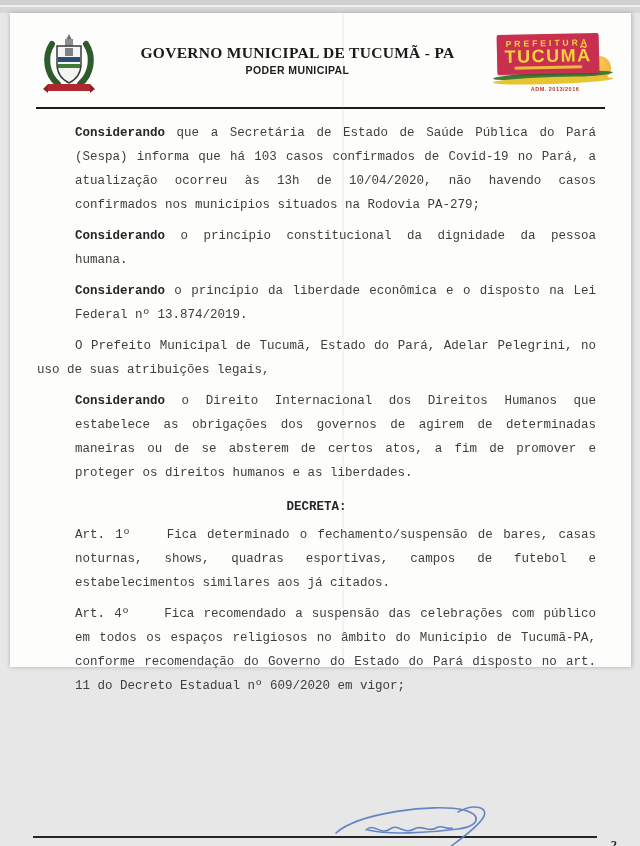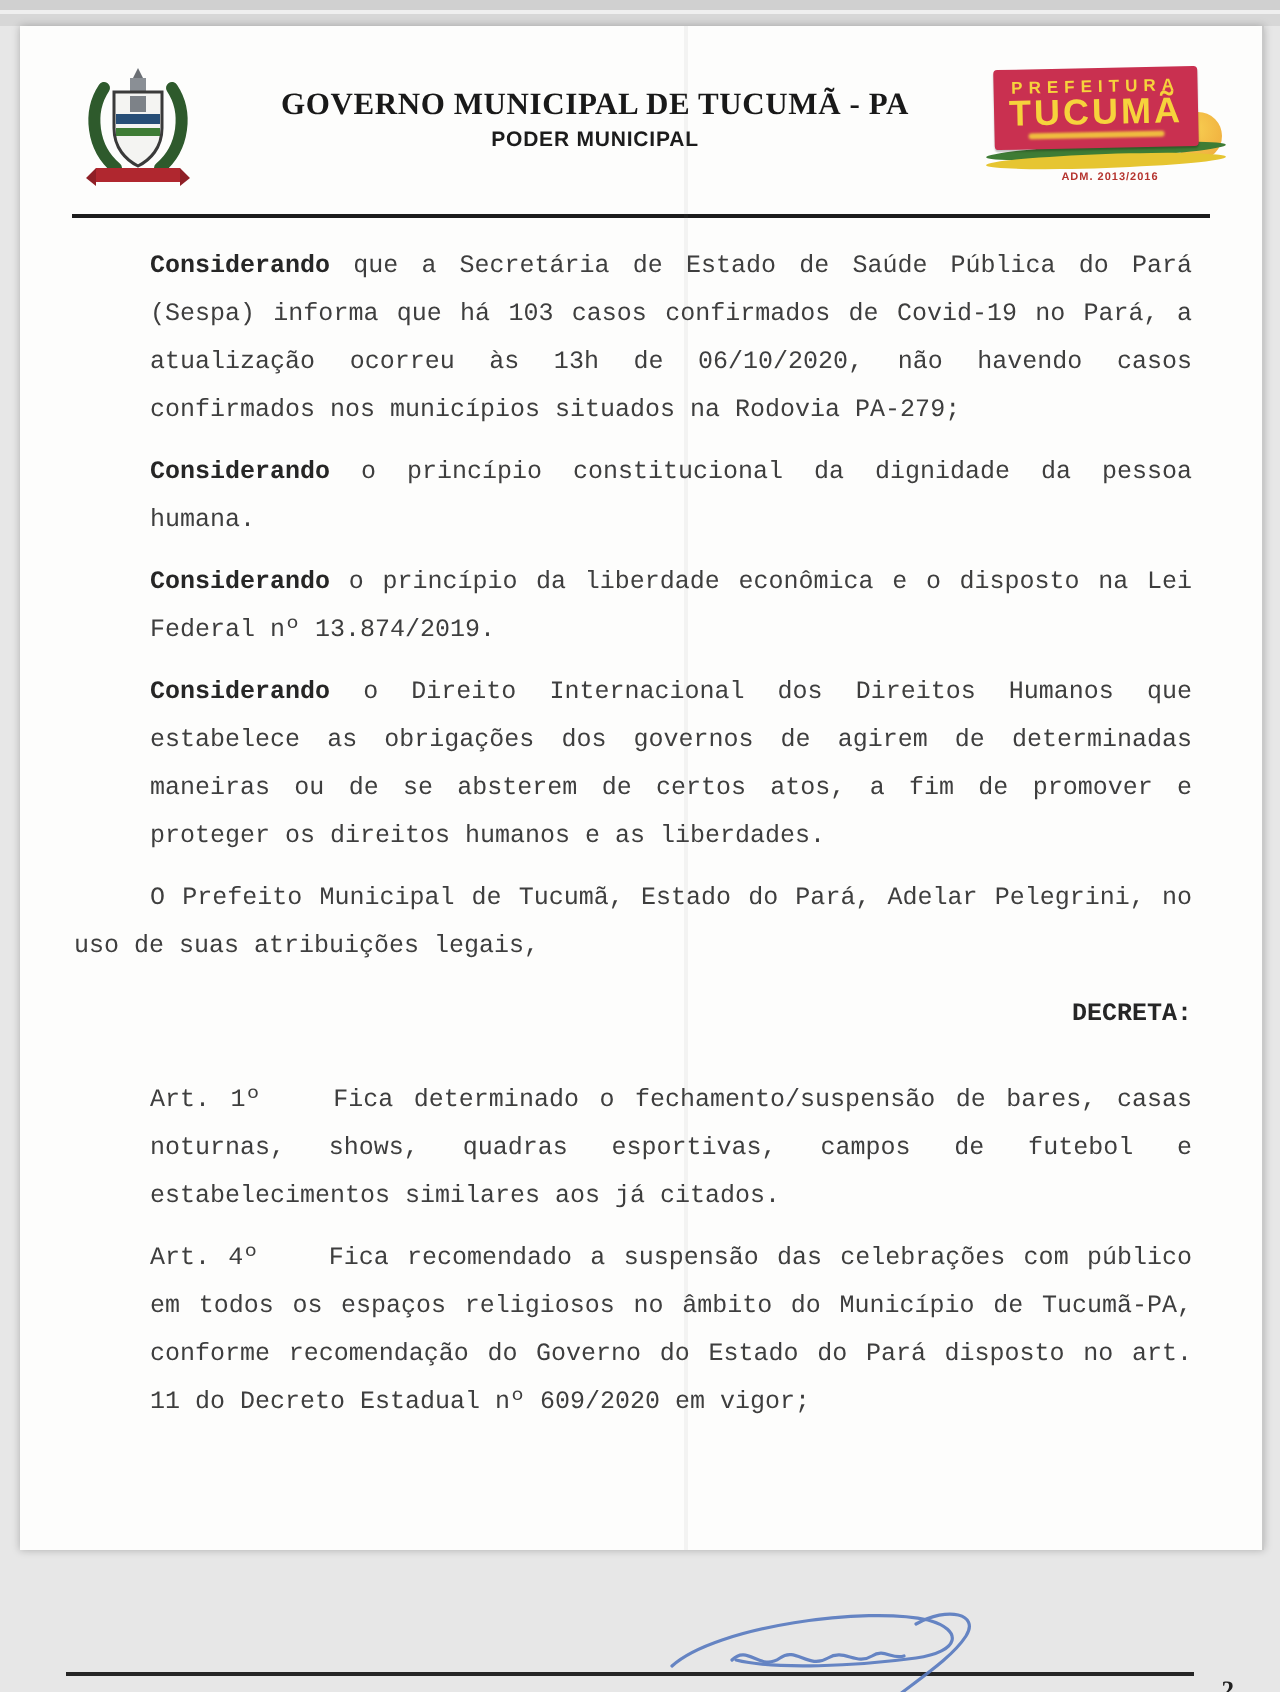--- a/index.html
+++ b/index.html
@@ -6,21 +6,21 @@
   body{
     width:640px;height:846px;overflow:hidden;
     background:#e7e7e7;
     font-family:"Liberation Sans",sans-serif;
   }
   .top-bar1{height:5px;background:#d0d0d0;border-bottom:2px solid #efefef;}
   .top-bar2{height:6px;background:#d7d7d7;}
   .page{
     position:relative;
     margin-left:10px;
-    width:621px;height:762px;
+    width:621px;height:654px;
     background:#fdfdfc;
     box-shadow:0 0 4px rgba(0,0,0,.25);
     border-right:1px solid #c9c9c9;
   }
   .crease{
     position:absolute;left:332px;top:0;bottom:0;width:2px;
     background:rgba(110,110,110,.07);
   }
   
   .hdr{
@@ -69,21 +69,21 @@
   .content{
     margin-top:12px;padding:0 35px 0 27px;
     font-family:"Liberation Mono","DejaVu Sans Mono",monospace;
     font-size:12.5px;line-height:24px;color:#3e3e3e;
     text-align:justify;
   }
   .para{margin:0 0 7px 0;}
   .indent{margin-left:38px;}
   .lead{font-weight:bold;color:#262626;}
   .preamble{text-indent:38px;}
-  .decreta{font-weight:bold;color:#262626;margin:10px 0 19px 0;text-align:right;}
+  .decreta{font-weight:bold;color:#262626;margin:10px 0 4px 0;text-align:center;}
   .artnum{margin-right:26px;}
   
   .footer-rule{
     position:absolute;left:23px;top:823px;width:564px;height:2px;background:#262626;
   }
   .signature{position:absolute;left:320px;top:786px;}
   .pagenum{
     position:absolute;right:14px;top:825px;
     font-family:"Liberation Serif",serif;font-weight:bold;
     font-size:12.5px;color:#222;
@@ -131,36 +131,36 @@
         </div>
         <div class="adm">ADM. 2013/2016</div>
       </div>
     </header>
 
     <div class="rule"></div>
 
     <main class="content">
       <p class="para indent">
         <span class="lead">Considerando</span>
-        <span>que a Secretária de Estado de Saúde Pública do Pará (Sespa) informa que há 103 casos confirmados de Covid-19 no Pará, a atualização ocorreu às 13h de 06/10/2020, não havendo casos confirmados nos municípios situados na Rodovia PA-279;</span>
+        <span>que a Secretária de Estado de Saúde Pública do Pará (Sespa) informa que há 103 casos confirmados de Covid-19 no Pará, a atualização ocorreu às 13h de 10/04/2020, não havendo casos confirmados nos municípios situados na Rodovia PA-279;</span>
       </p>
       <p class="para indent">
         <span class="lead">Considerando</span>
         <span>o princípio constitucional da dignidade da pessoa humana.</span>
       </p>
       <p class="para indent">
         <span class="lead">Considerando</span>
         <span>o princípio da liberdade econômica e o disposto na Lei Federal nº 13.874/2019.</span>
       </p>
+      <p class="para preamble">O Prefeito Municipal de Tucumã, Estado do Pará, Adelar Pelegrini, no uso de suas atribuições legais,</p>
+
       <p class="para indent">
         <span class="lead">Considerando</span>
         <span>o Direito Internacional dos Direitos Humanos que estabelece as obrigações dos governos de agirem de determinadas maneiras ou de se absterem de certos atos, a fim de promover e proteger os direitos humanos e as liberdades.</span>
       </p>
-
-      <p class="para preamble">O Prefeito Municipal de Tucumã, Estado do Pará, Adelar Pelegrini, no uso de suas atribuições legais,</p>
 
       <p class="para decreta">DECRETA:</p>
 
       <p class="para indent">
         <span class="artnum">Art. 1º</span>
         <span>Fica determinado o fechamento/suspensão de bares, casas noturnas, shows, quadras esportivas, campos de futebol e estabelecimentos similares aos já citados.</span>
       </p>
       <p class="para indent">
         <span class="artnum">Art. 4º</span>
         <span>Fica recomendado a suspensão das celebrações com público em todos os espaços religiosos no âmbito do Município de Tucumã-PA, conforme recomendação do Governo do Estado do Pará disposto no art. 11 do Decreto Estadual nº 609/2020 em vigor;</span>

